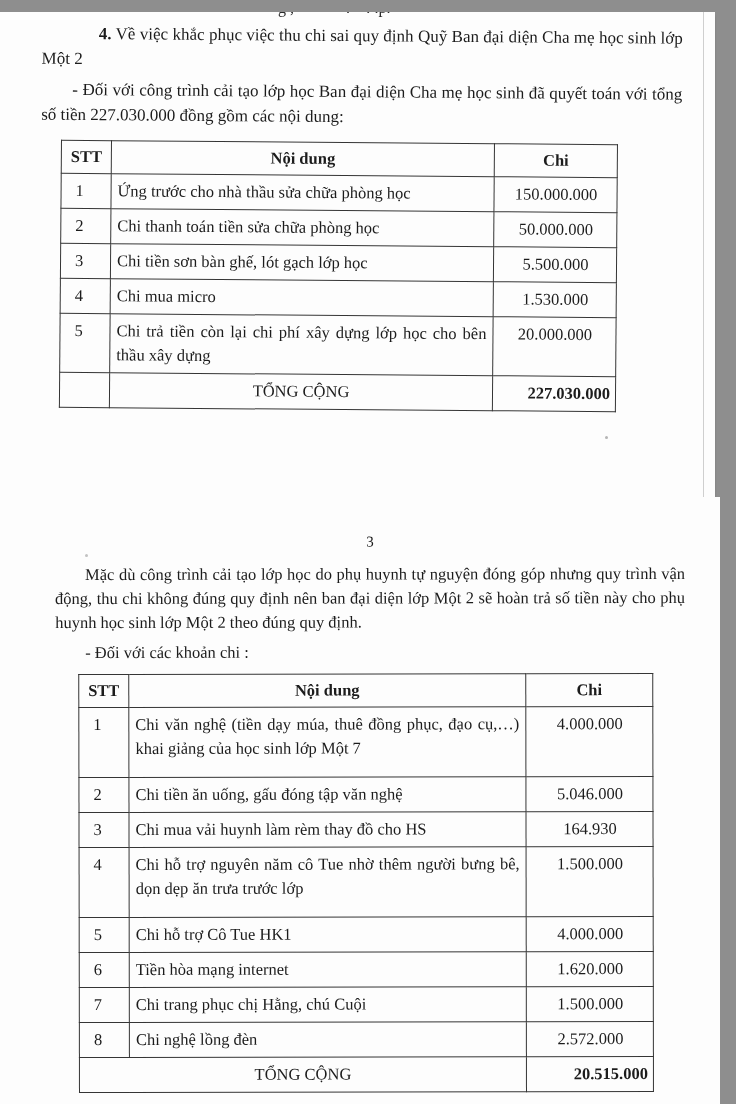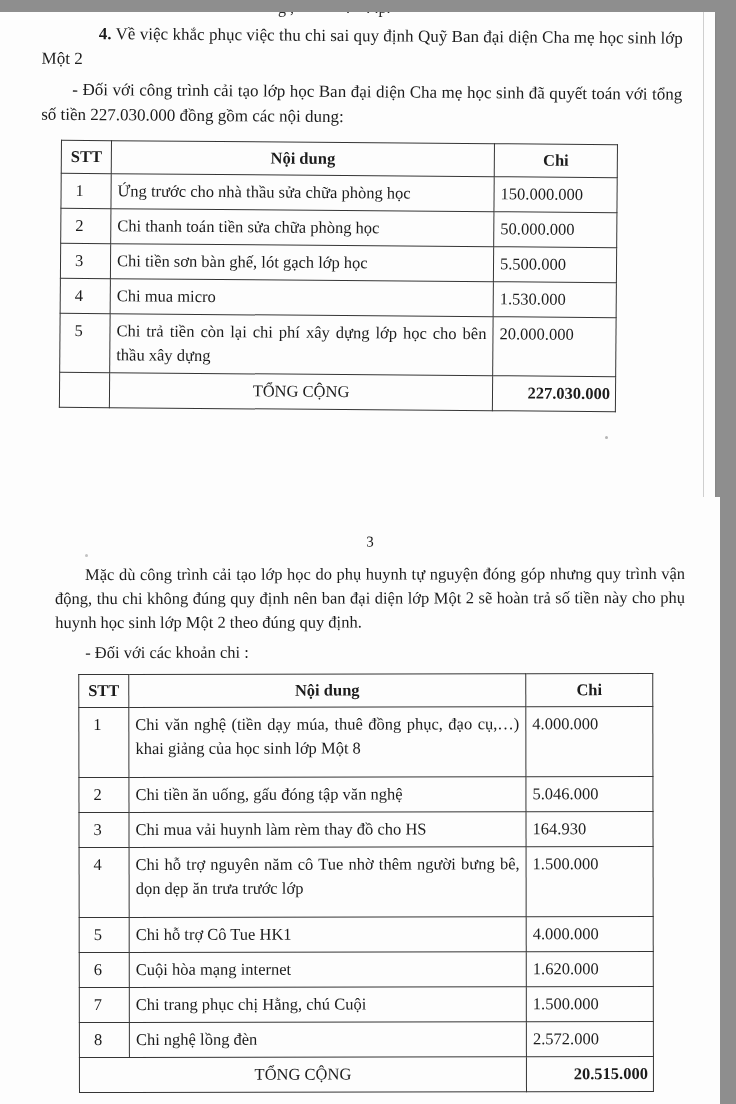--- a/index.html
+++ b/index.html
@@ -31,21 +31,21 @@
   
   table{border-collapse:collapse;table-layout:fixed;font-size:16.5px;line-height:24px;}
   #table1{margin:13px 0 0 20px;width:556px;}
   #table2{margin:9px 0 0 23px;width:574px;}
   td,th{border:1.5px solid #353535;vertical-align:top;padding:5px 6px;}
   th{font-weight:bold;text-align:center;padding:4px 2px;}
   #table1 col.c-stt{width:50px;} #table1 col.c-item{width:383px;} #table1 col.c-amt{width:123px;}
   #table2 col.c-stt{width:50px;} #table2 col.c-item{width:397px;} #table2 col.c-amt{width:127px;}
   td.stt{text-align:left;padding-left:14px;}
   td.item{text-align:justify;}
-  td.amount{text-align:left;padding-right:5px;}
+  td.amount{text-align:center;padding-right:5px;}
   tr.pad td{padding-bottom:16px;}
   tr.total td{text-align:center;padding:5px 2px;}
   tr.total td.amount{text-align:right;font-weight:bold;padding-right:5px;}
 
   
   .top-frag{position:absolute;top:0;left:278px;width:270px;height:7px;overflow:hidden;}
   .top-frag span{position:relative;top:-13px;display:block;font-size:16px;color:#2a2a2a;white-space:pre;}
   .speck{position:absolute;border-radius:50%;background:#b5b5b5;}
   .sp1{left:605px;top:424px;width:3px;height:3px;}
   .sp2{left:85px;top:57px;width:3px;height:3px;background:#c2c2c2;}
@@ -126,21 +126,21 @@
           <col class="c-amt">
         </colgroup>
       <tbody>
           <tr>
         <th>STT</th>
         <th>Nội dung</th>
         <th>Chi</th>
       </tr>
       <tr class="pad">
         <td class="stt">1</td>
-        <td class="item">Chi văn nghệ (tiền dạy múa, thuê đồng phục, đạo cụ,…) khai giảng của học sinh lớp Một 8</td>
+        <td class="item">Chi văn nghệ (tiền dạy múa, thuê đồng phục, đạo cụ,…) khai giảng của học sinh lớp Một 7</td>
         <td class="amount">4.000.000</td>
       </tr>
       <tr>
         <td class="stt">2</td>
         <td class="item">Chi tiền ăn uống, gấu đóng tập văn nghệ</td>
         <td class="amount">5.046.000</td>
       </tr>
       <tr>
         <td class="stt">3</td>
         <td class="item">Chi mua vải huynh làm rèm thay đồ cho HS</td>
@@ -151,21 +151,21 @@
         <td class="item">Chi hỗ trợ nguyên năm cô Tue nhờ thêm người bưng bê, dọn dẹp ăn trưa trước lớp</td>
         <td class="amount">1.500.000</td>
       </tr>
       <tr>
         <td class="stt">5</td>
         <td class="item">Chi hỗ trợ Cô Tue HK1</td>
         <td class="amount">4.000.000</td>
       </tr>
       <tr>
         <td class="stt">6</td>
-        <td class="item">Cuội hòa mạng internet</td>
+        <td class="item">Tiền hòa mạng internet</td>
         <td class="amount">1.620.000</td>
       </tr>
       <tr>
         <td class="stt">7</td>
         <td class="item">Chi trang phục chị Hằng, chú Cuội</td>
         <td class="amount">1.500.000</td>
       </tr>
       <tr>
         <td class="stt">8</td>
         <td class="item">Chi nghệ lồng đèn</td>

